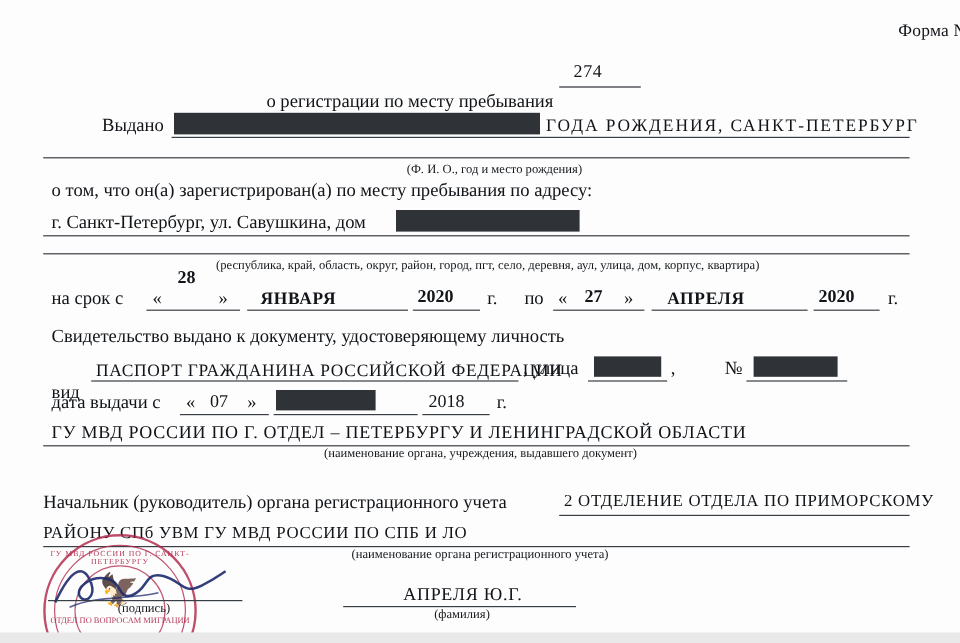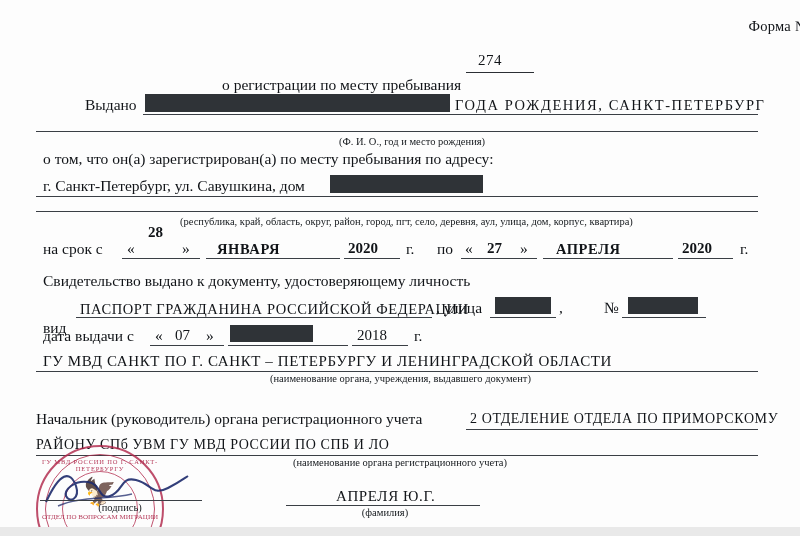--- a/index.html
+++ b/index.html
@@ -236,21 +236,21 @@
   <div class="quote" style="left:155px; top:327px;">«</div>
   <div class="val" style="left:175px; top:327px;">07</div>
   <div class="quote" style="left:206px; top:327px;">»</div>
   <div class="rule" style="left:150px; top:345px; width:74px;"></div>
   <div class="redact" style="left:230px; top:325px; width:83px; height:17px;"></div>
   <div class="rule" style="left:228px; top:345px; width:120px;"></div>
   <div class="val" style="left:357px; top:327px;">2018</div>
   <div class="rule" style="left:352px; top:345px; width:56px;"></div>
   <div class="row-label" style="left:414px; top:327px;">г.</div>
 
-  <div class="caps" style="left:43px; top:353px; font-size:15px;">ГУ  МВД  САНКТ  ПО  Г. САНКТ – ПЕТЕРБУРГУ  И  ЛЕНИНГРАДСКОЙ ОБЛАСТИ</div>
+  <div class="caps" style="left:43px; top:353px; font-size:15px;">ГУ  МВД  РОССИИ  ПО  Г. ОТДЕЛ – ПЕТЕРБУРГУ  И  ЛЕНИНГРАДСКОЙ ОБЛАСТИ</div>
   <div class="rule" style="left:36px; top:371px; width:722px;"></div>
   <div class="hint" style="left:270px; top:373px; width:260px;">(наименование органа, учреждения, выдавшего документ)</div>
 
   <div class="row-label" style="left:36px; top:410px;">Начальник (руководитель) органа регистрационного учета</div>
   <div class="caps" style="left:470px; top:411px; font-size:14px;">2 ОТДЕЛЕНИЕ ОТДЕЛА  ПО ПРИМОРСКОМУ</div>
   <div class="rule" style="left:466px; top:429px; width:292px;"></div>
   <div class="caps" style="left:36px; top:437px; font-size:14px;">РАЙОНУ  СПб  УВМ  ГУ  МВД  РОССИИ  ПО СПБ  И  ЛО</div>
   <div class="rule" style="left:36px; top:455px; width:722px;"></div>
   <div class="hint" style="left:290px; top:457px; width:220px;">(наименование органа регистрационного учета)</div>
 

